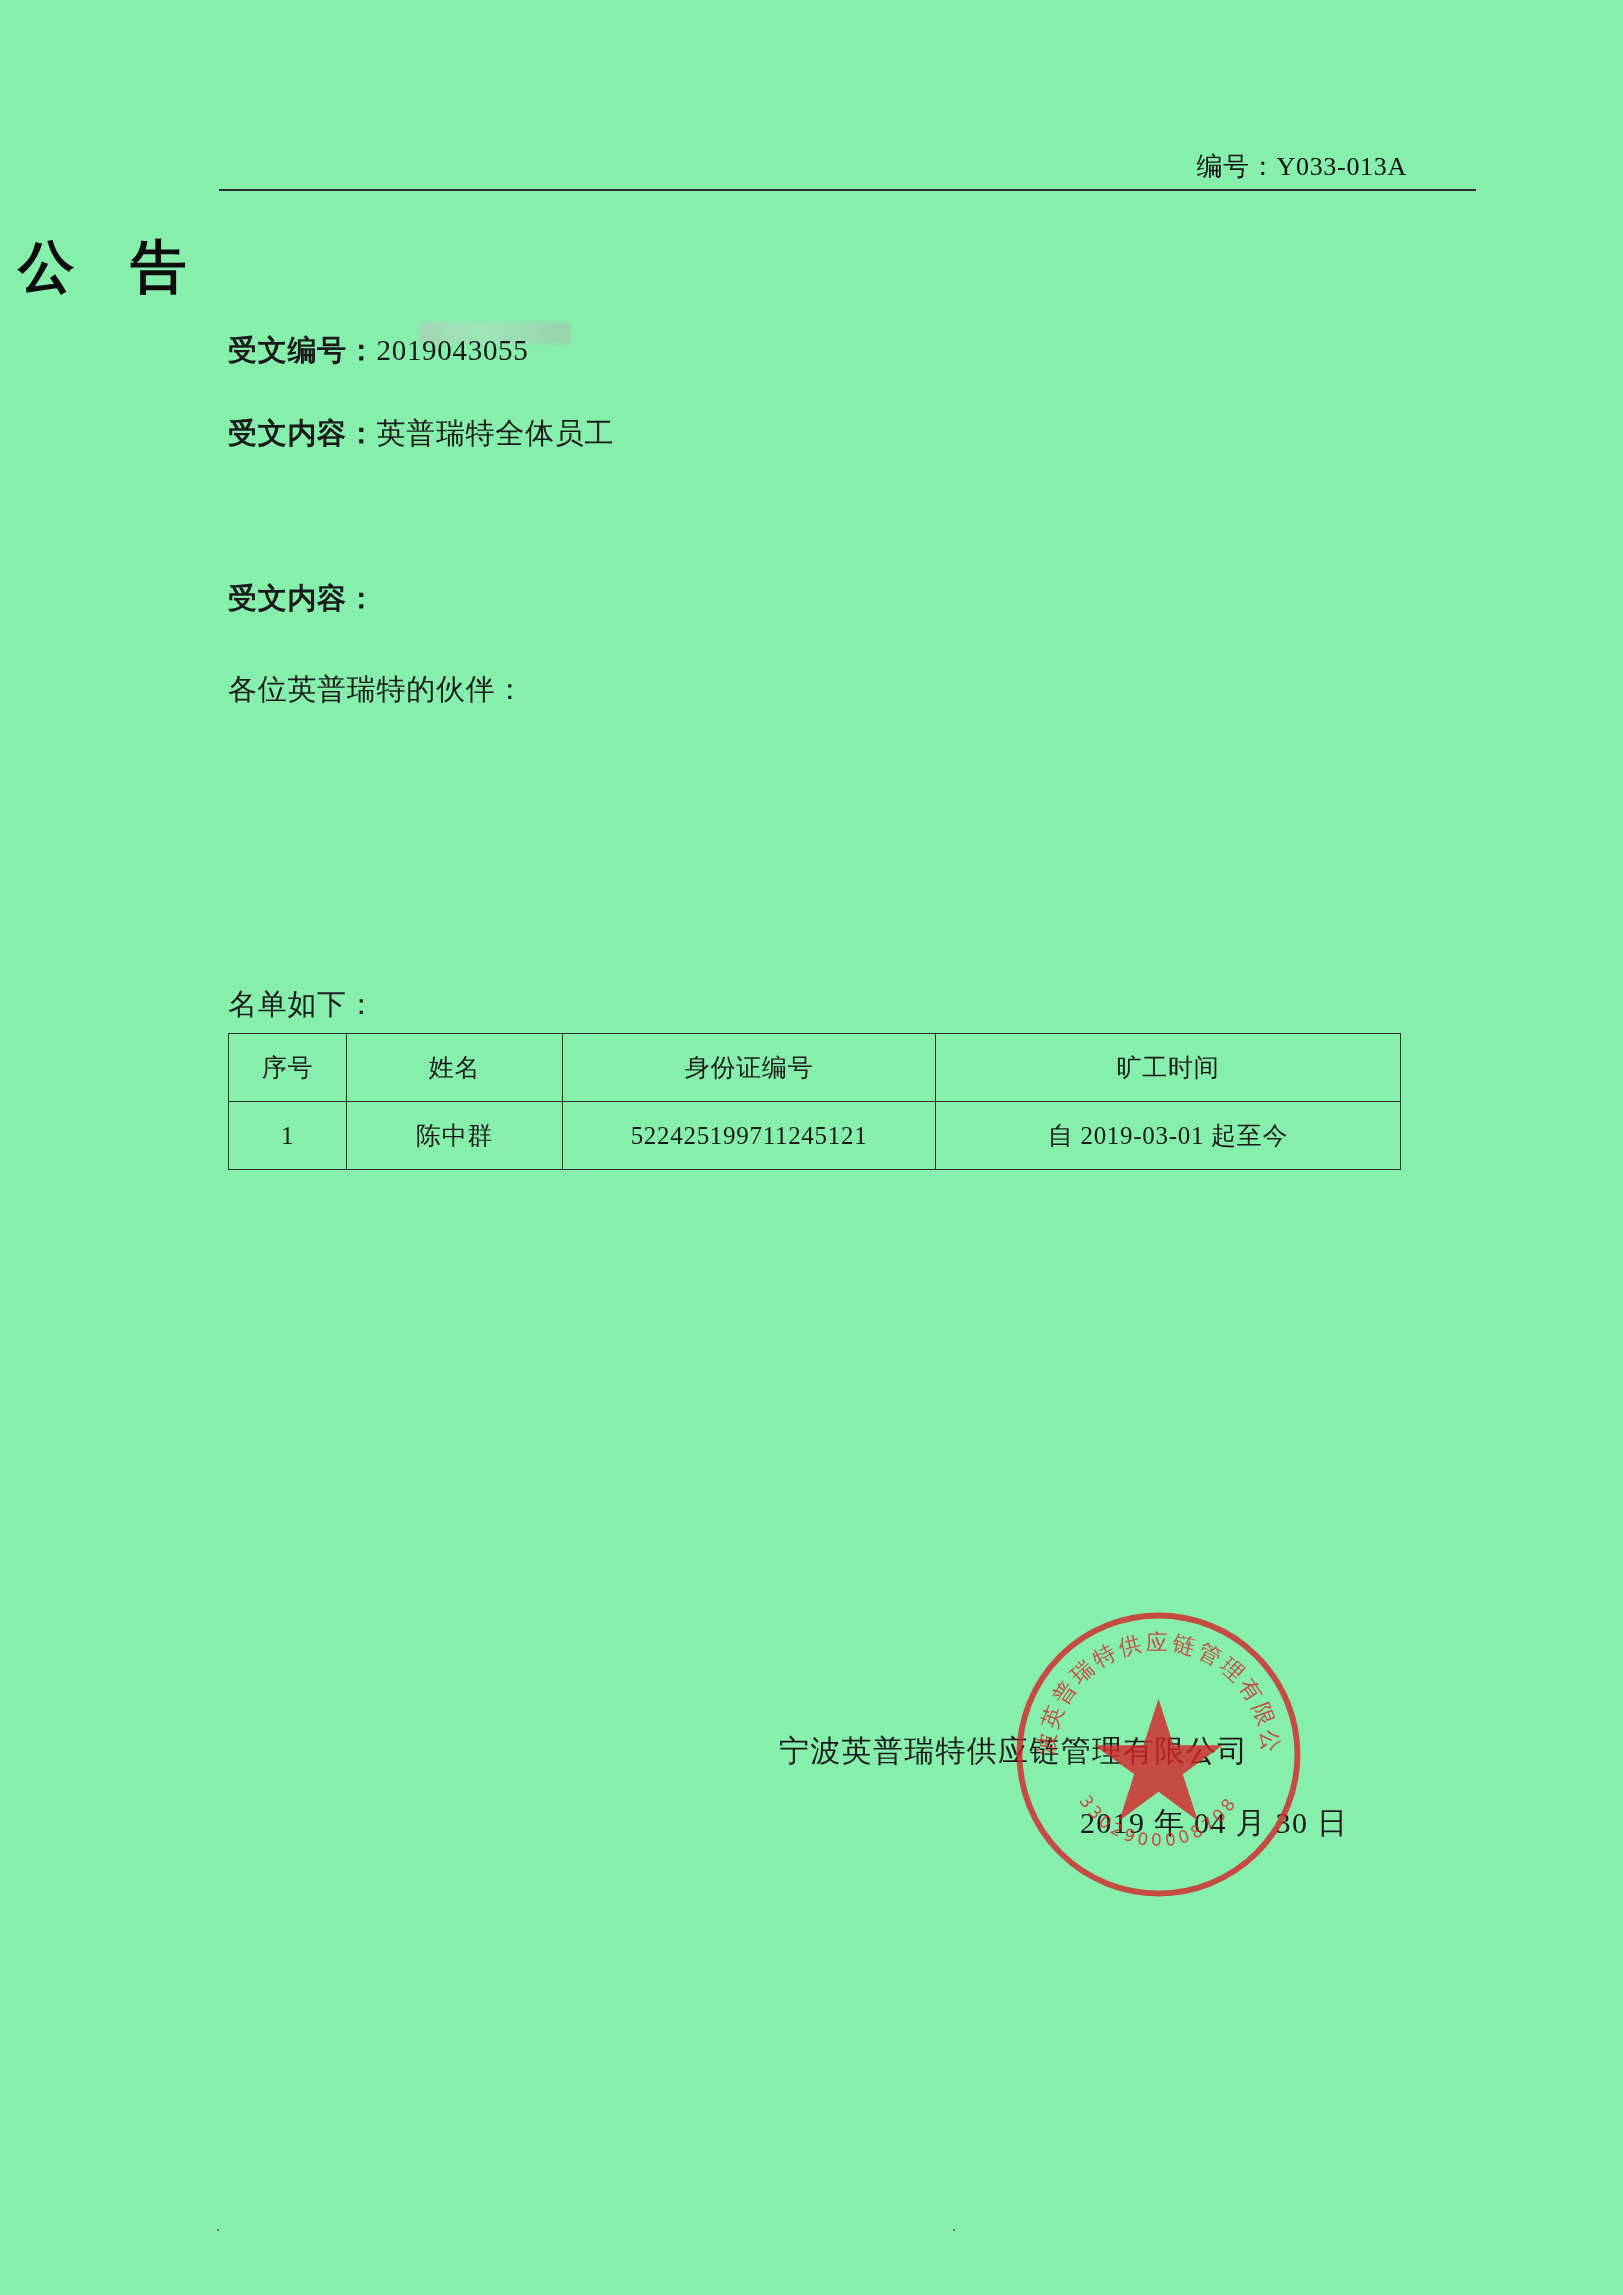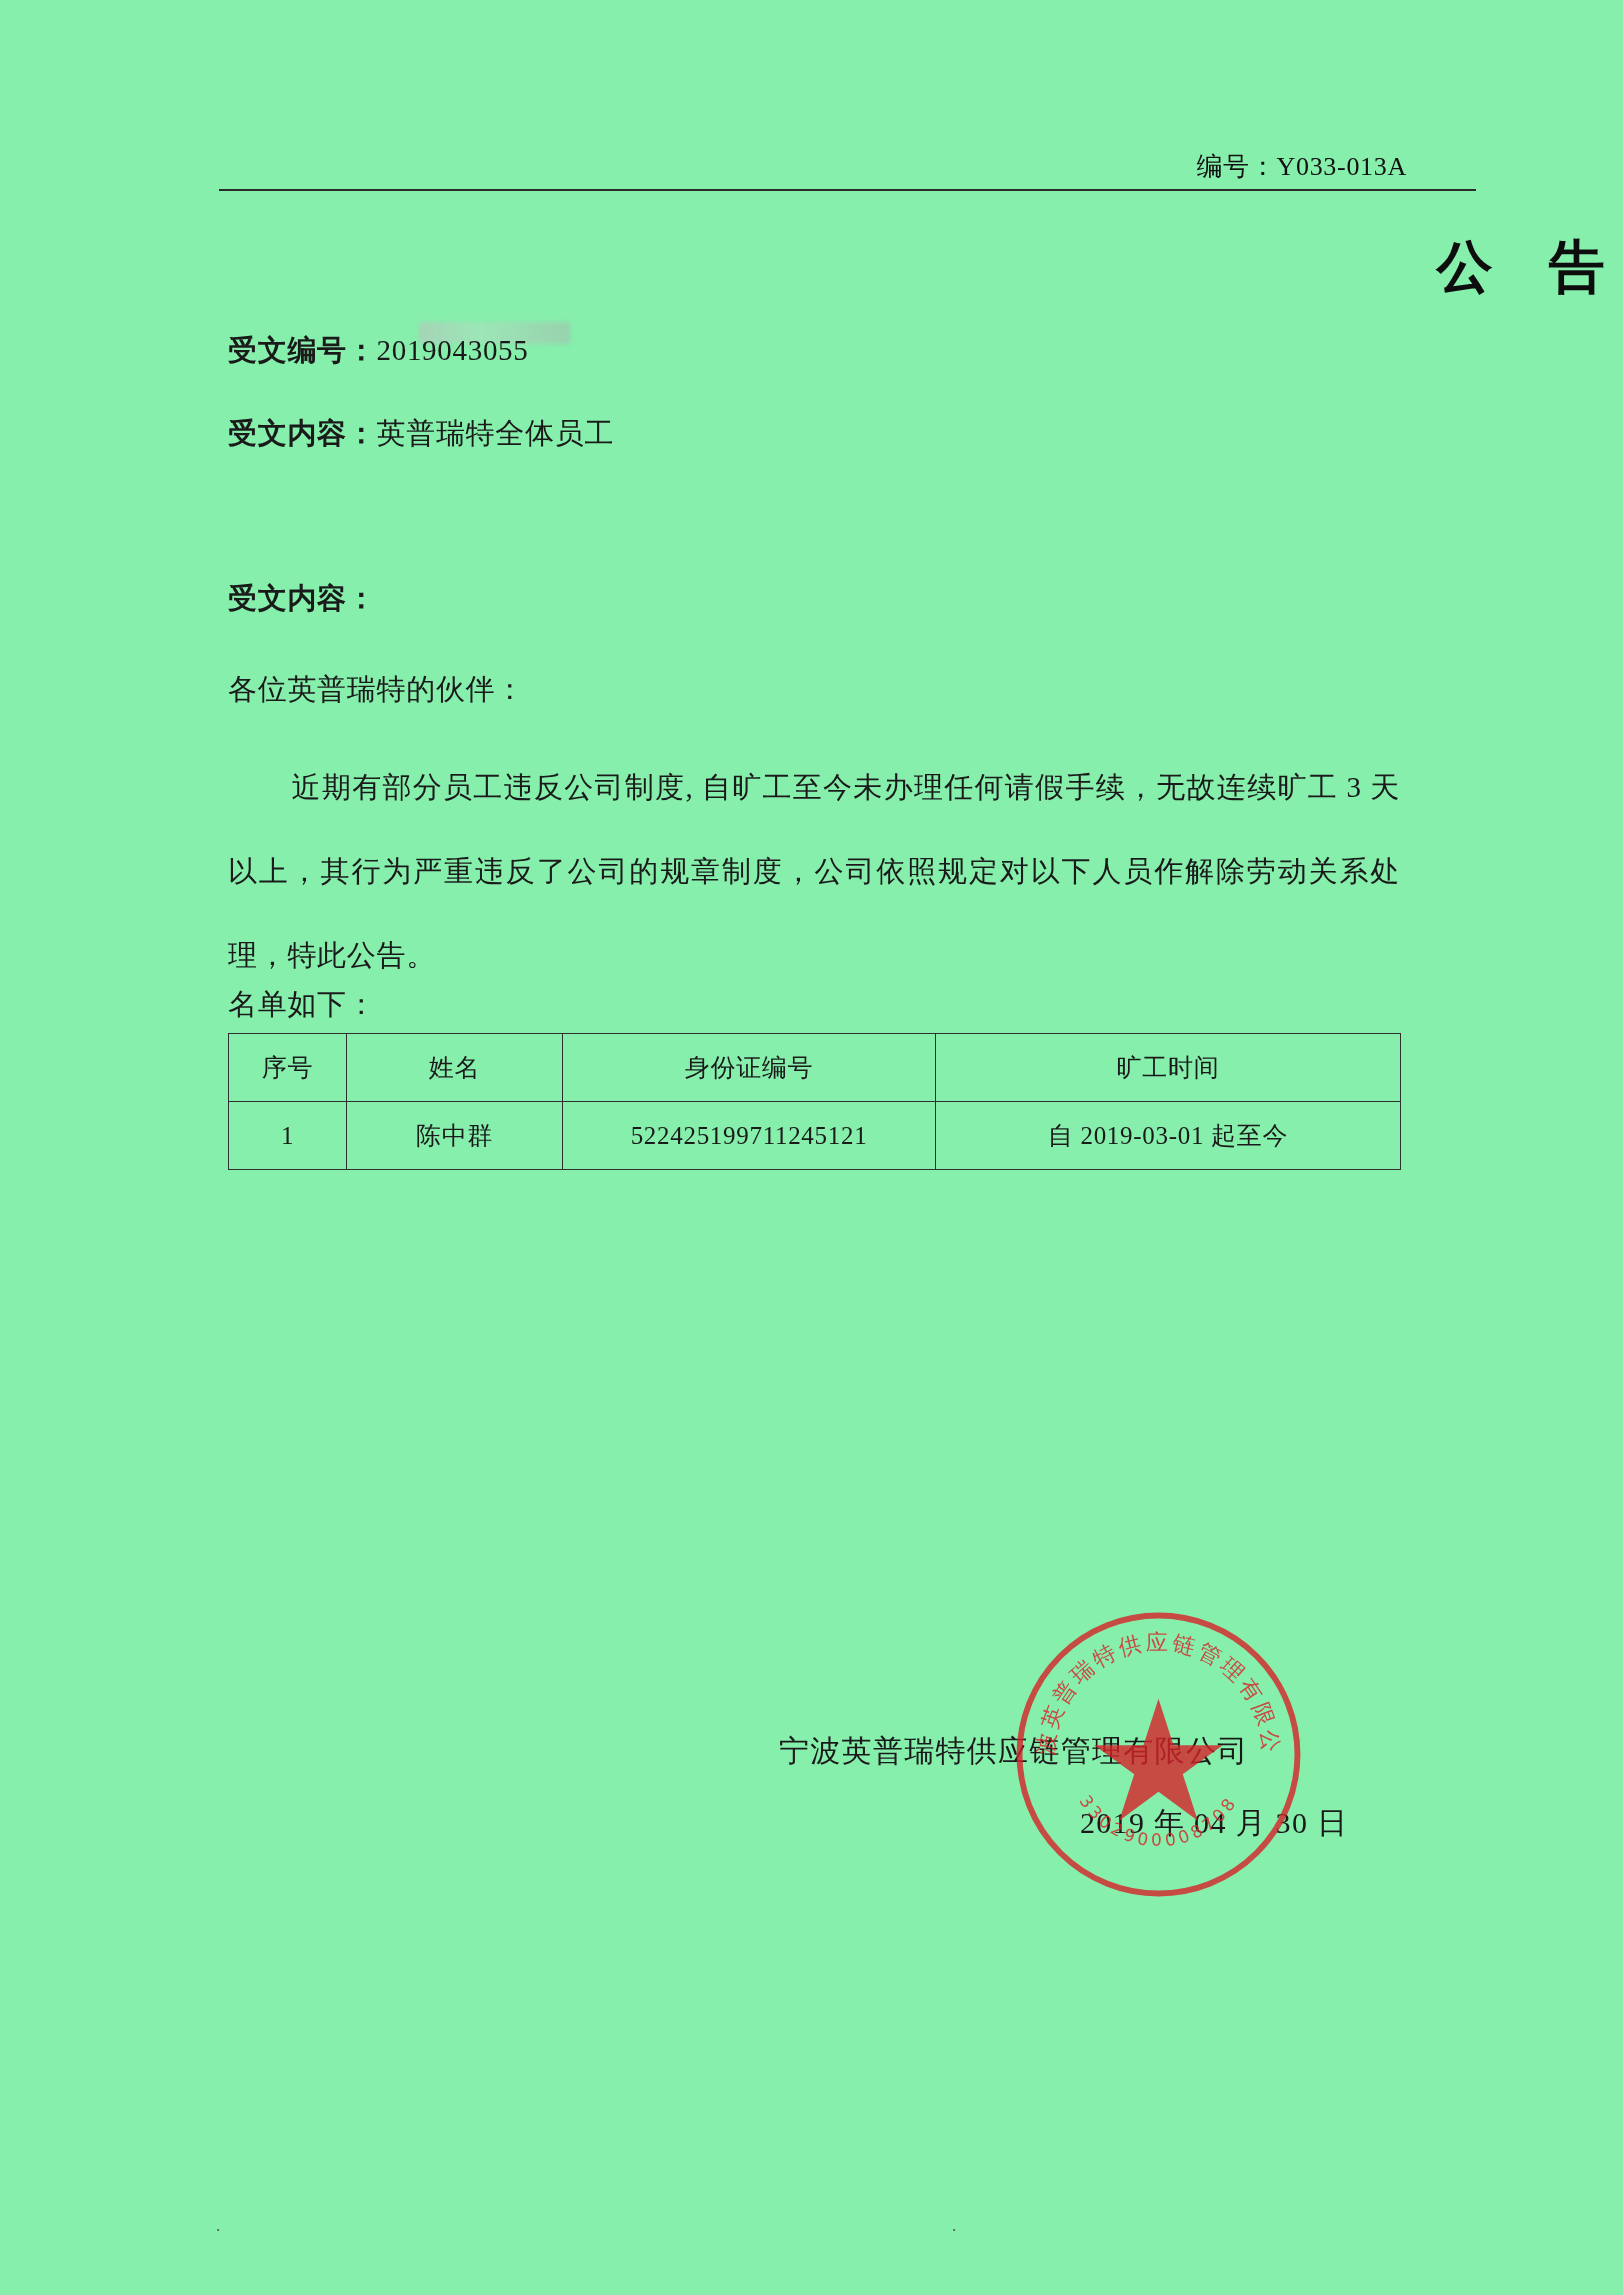--- a/index.html
+++ b/index.html
@@ -39,21 +39,21 @@
     right: 147px;
     height: 2px;
     background: #2b2b2b;
   }
 
   .title {
     position: absolute;
     top: 230px;
     left: 0;
     width: 100%;
-    text-align: right;
+    text-align: left;
     font-size: 56px;
     font-weight: bold;
     letter-spacing: 18.3px;
     text-indent: 18.3px;
     font-family: "DejaVu Serif", "Liberation Serif", serif;
     color: #0d0d0d;
   }
 
   
   .field {
@@ -203,21 +203,20 @@
   </div>
   <div class="field" id="field-scope">
     <span class="label">受文内容：</span><span class="value">英普瑞特全体员工</span>
   </div>
   <div class="field" id="field-content">
     <span class="label">受文内容：</span><span class="value"></span>
   </div>
 
   <div class="salutation">各位英普瑞特的伙伴：</div>
 
-  <div class="body-text"><span class="indent"></span><span>近期有部分员工违反公司制度, 自旷工至今未办理任何请假手续，无故连续旷工 3 天以上，其行为严重违反了公司的规章制度，公司依照规定对以下人员作解除劳动关系处理，特此公告。</span></div>
 
   <div class="list-caption">名单如下：</div>
 
   <div class="table-wrap">
     <table>
       <colgroup>
         <col class="c1">
           <col class="c2">
           <col class="c3">
           <col class="c4">

